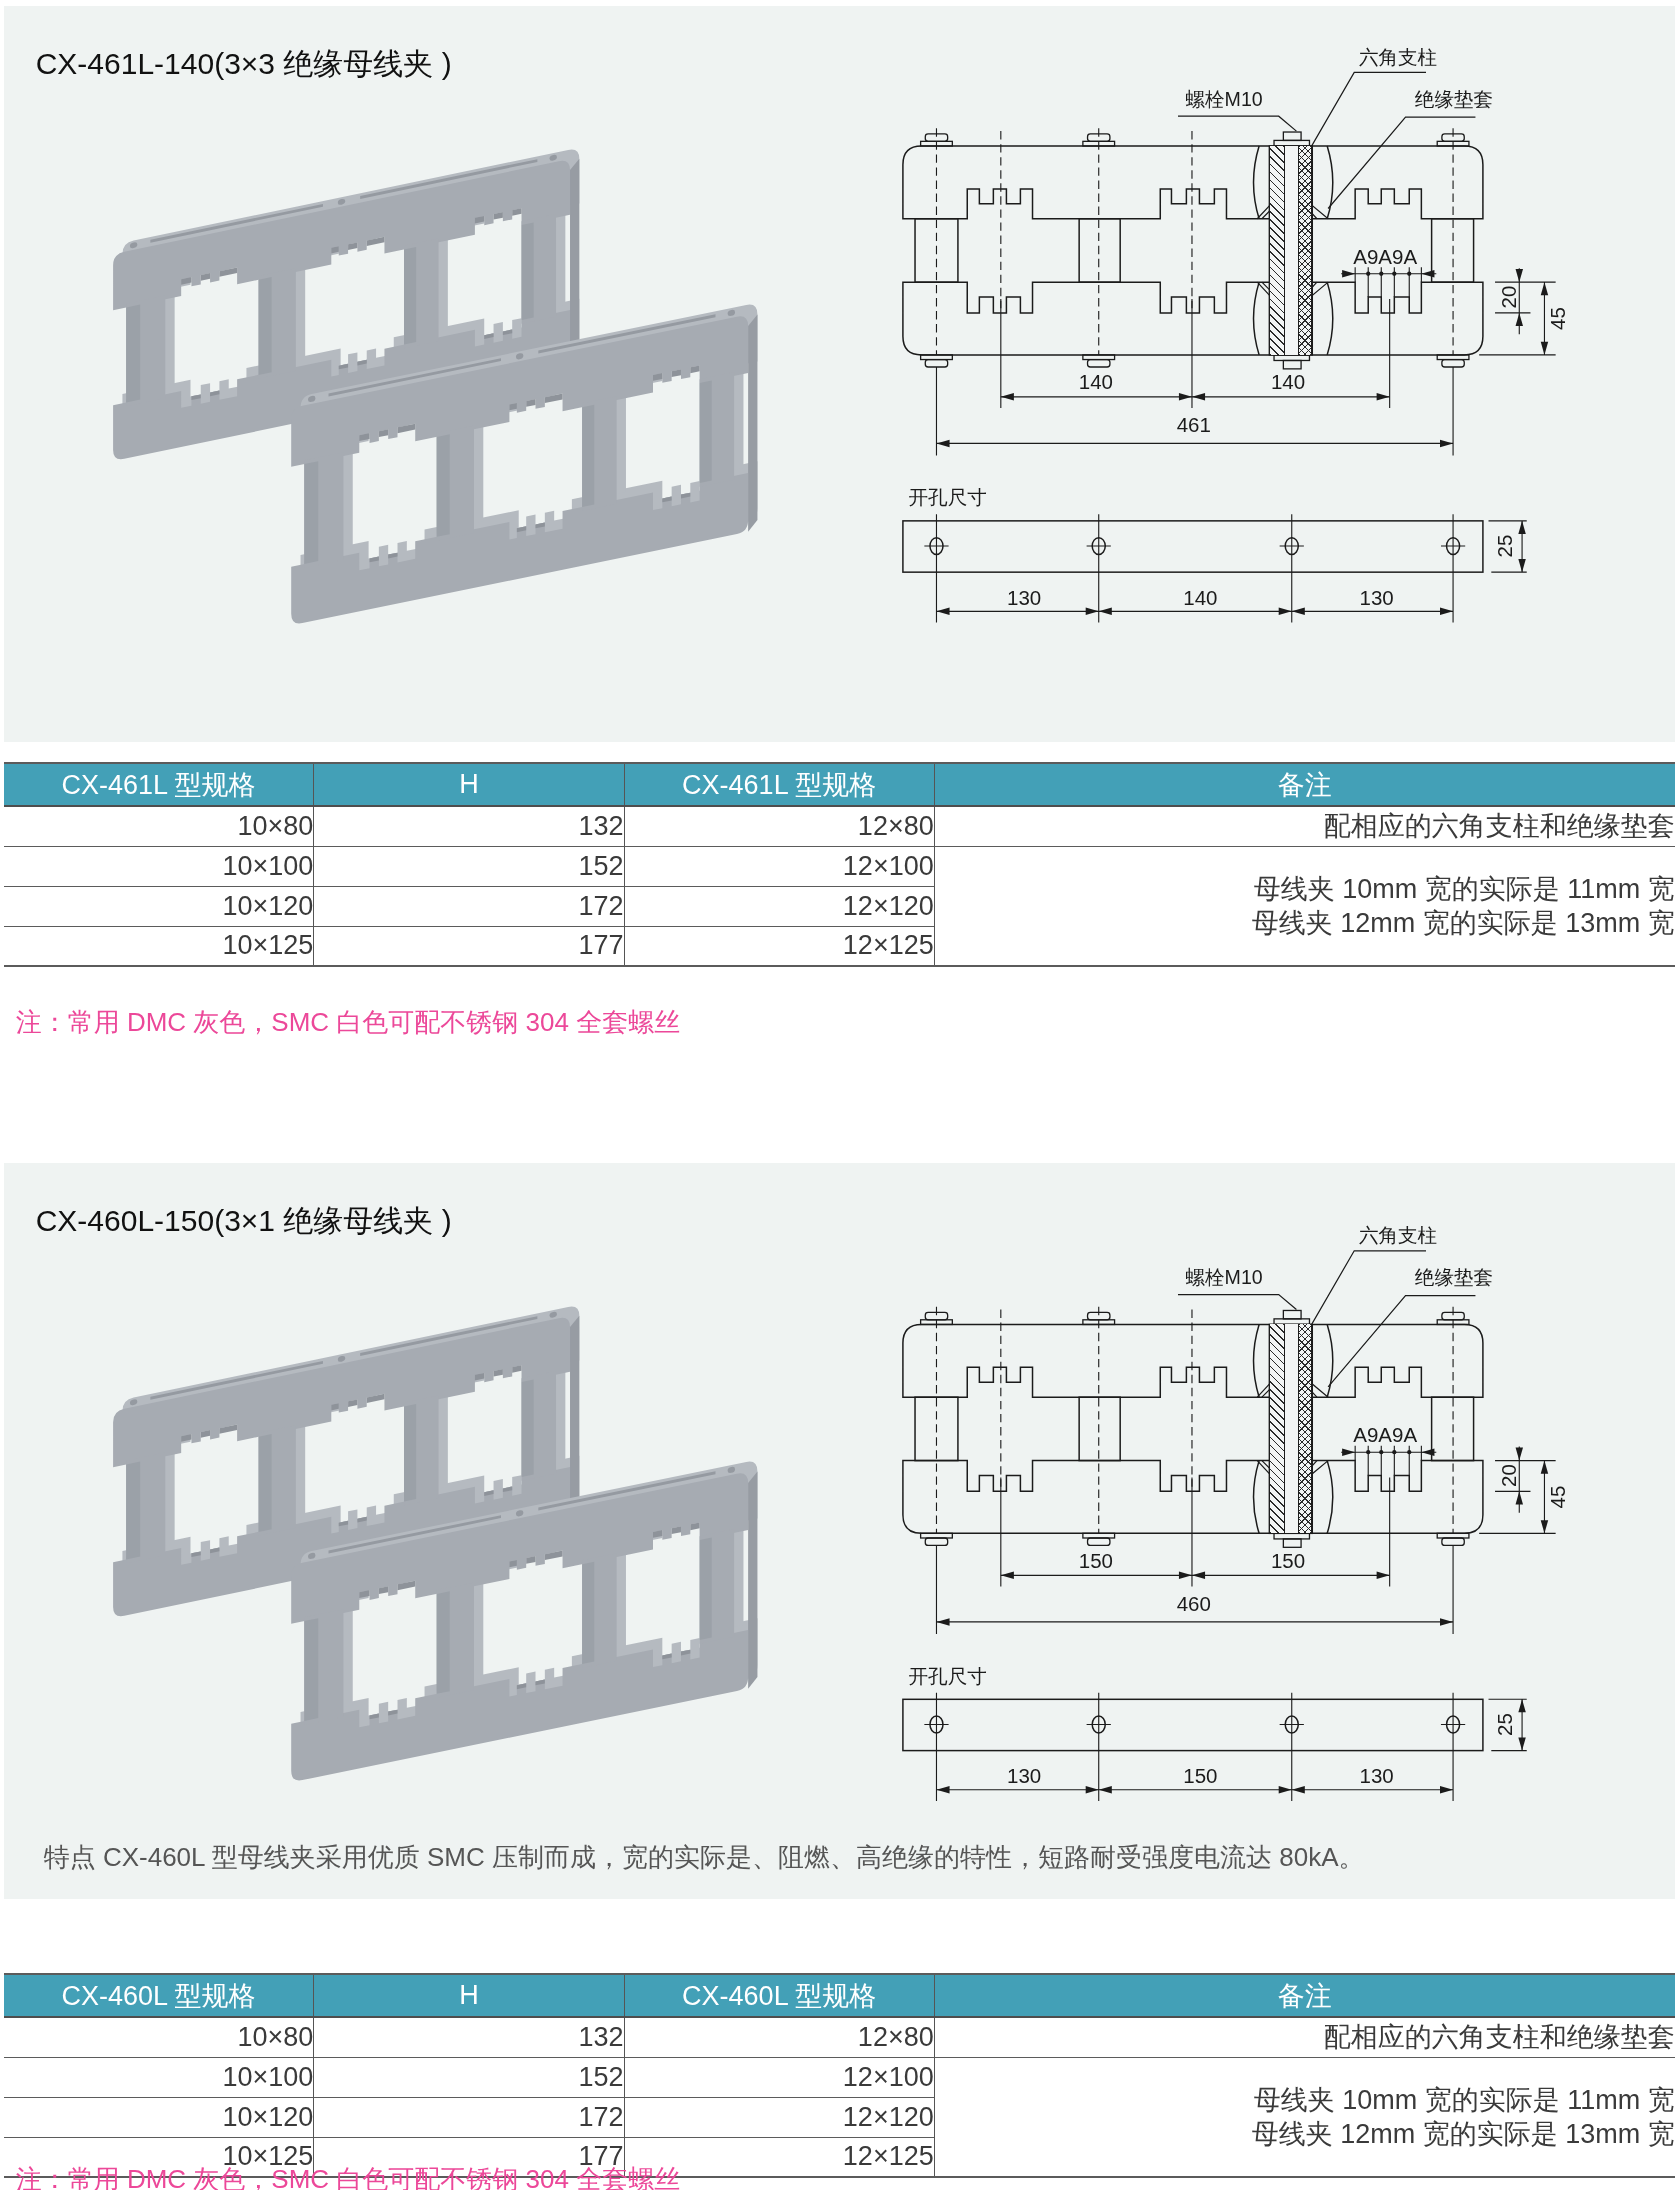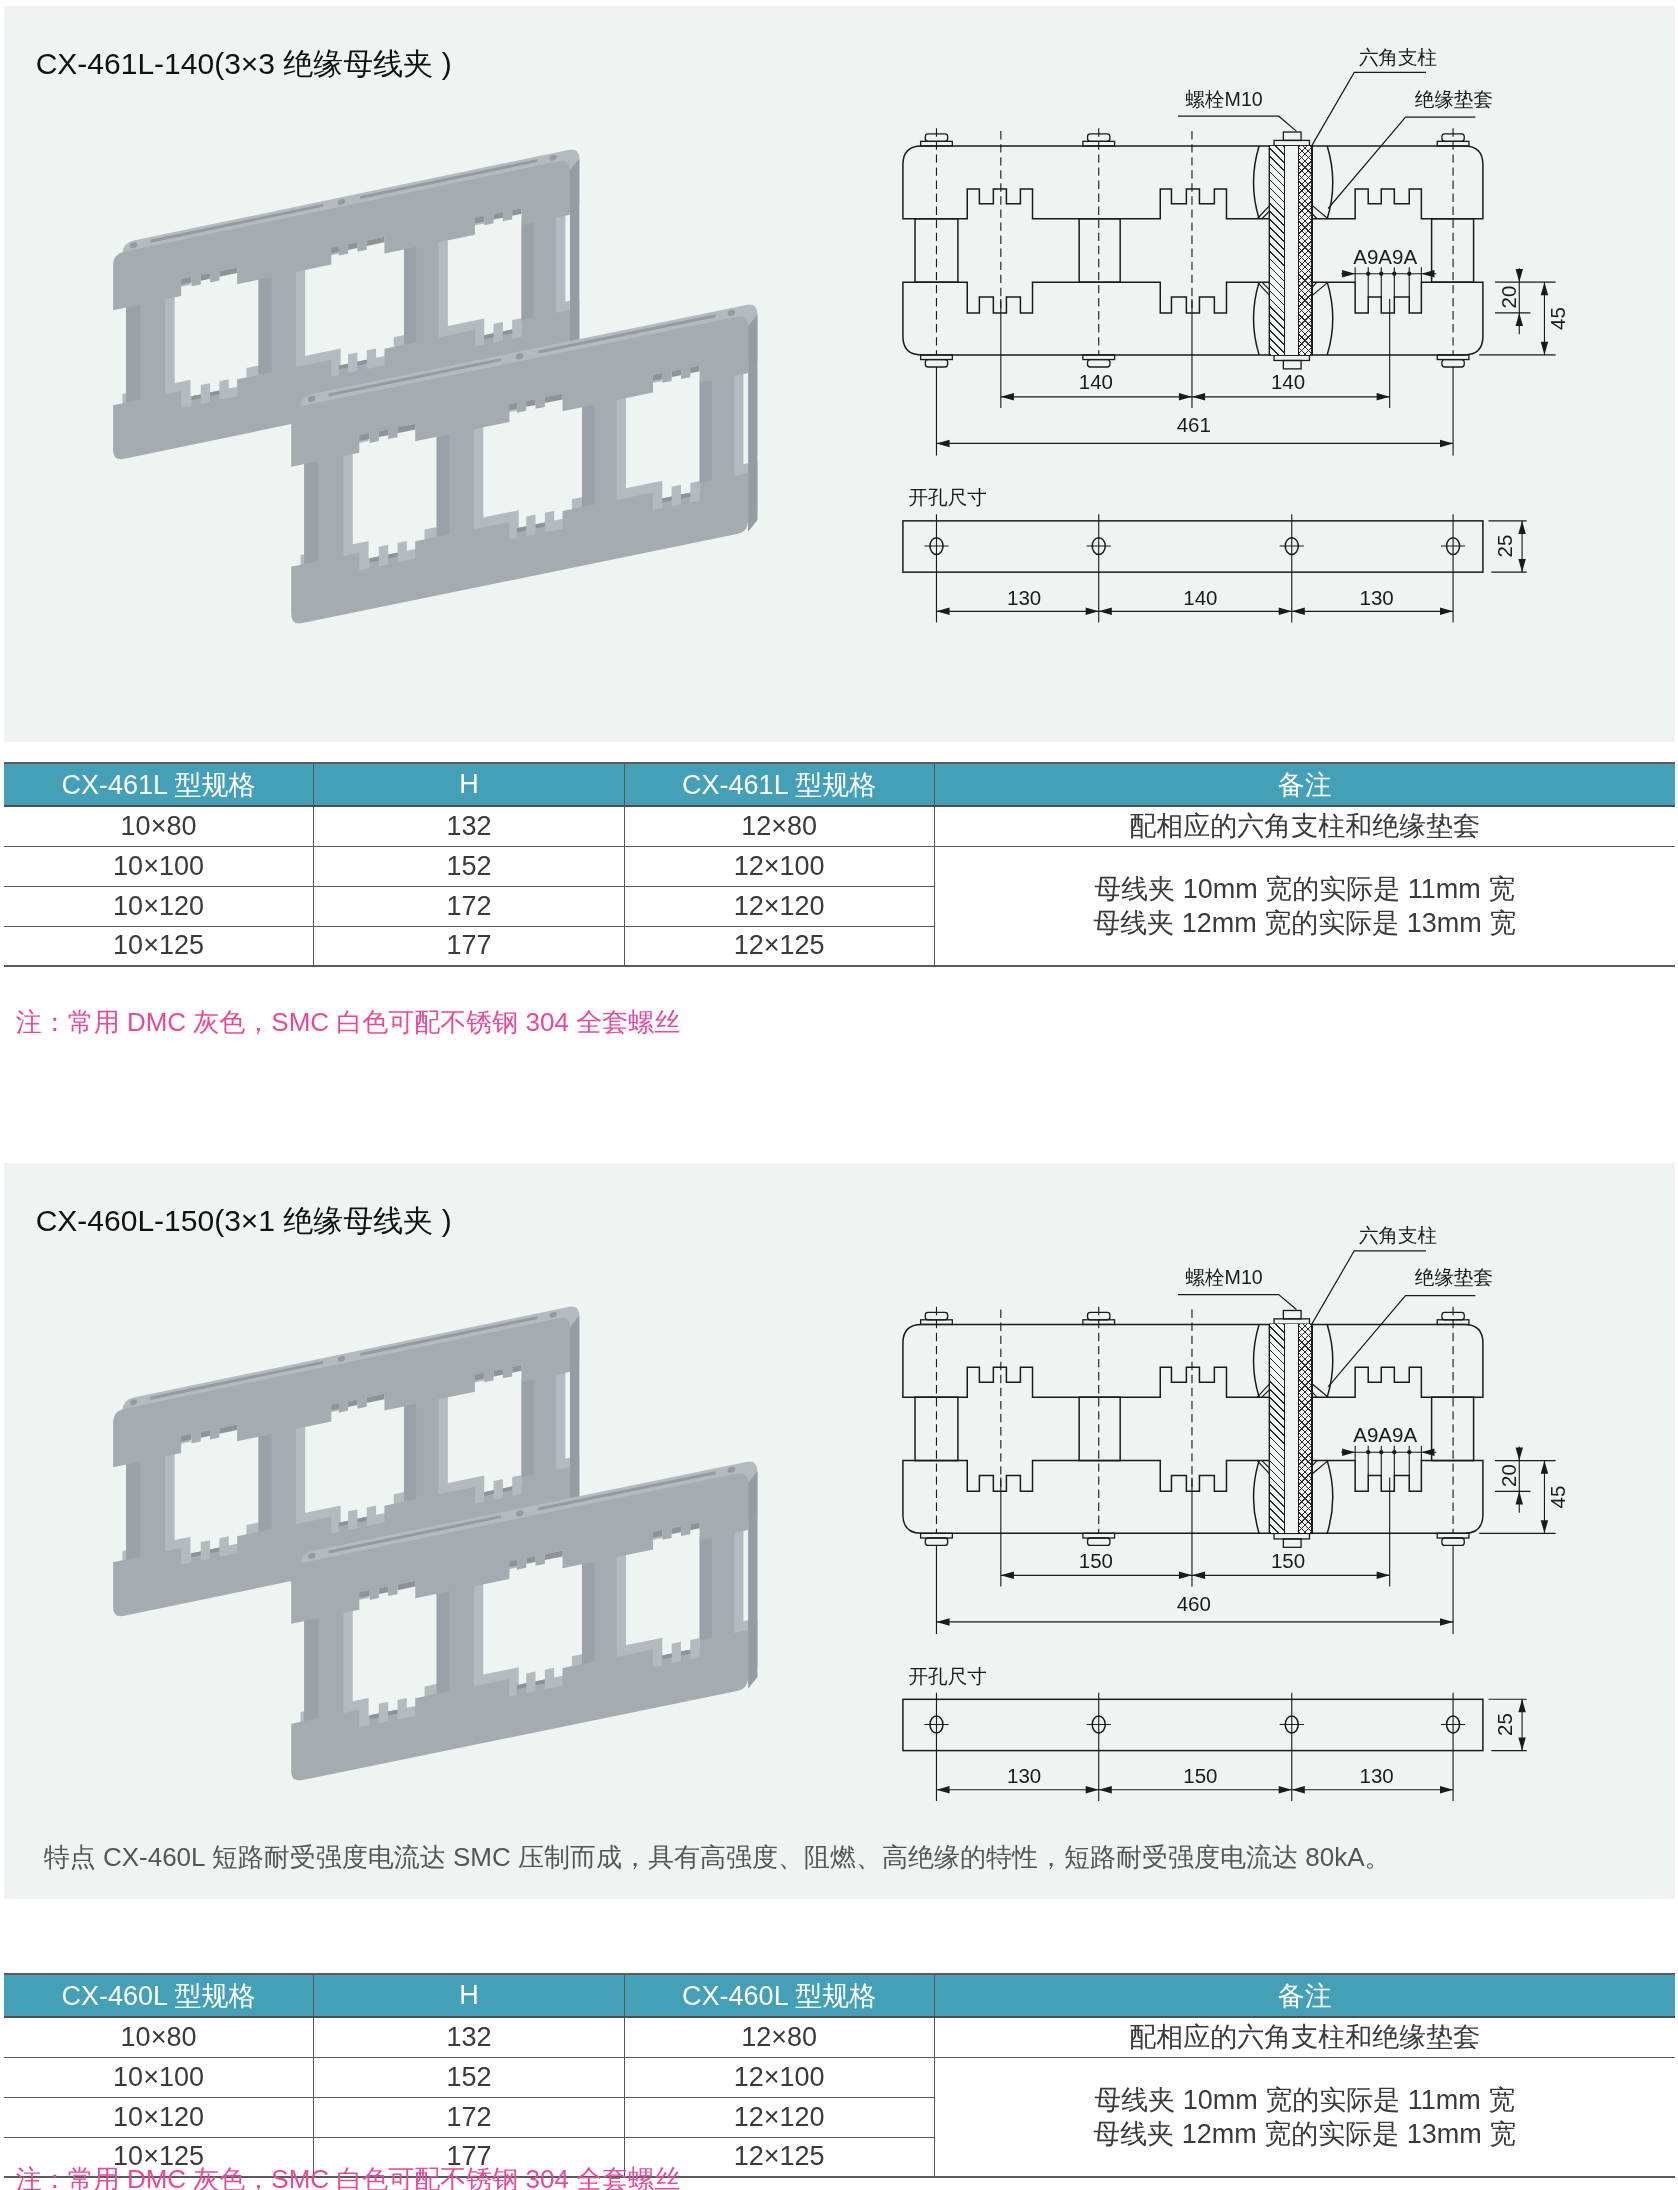--- a/index.html
+++ b/index.html
@@ -54,21 +54,21 @@
     font-size: 27px; color: #3a3a3a;
   }
   .t1 { top: 762px; }
   .t2 { top: 1973px; }
   .spec-table th {
     height: 43px; padding: 0; font-weight: normal; color: #ffffff; background: #43a0b7;
     border-top: 2.8px solid #5b5b5b; border-bottom: 2.8px solid #4e4e4e; border-left: 1.4px solid #555555;
     text-align: center; vertical-align: middle;
   }
   .spec-table td {
-    height: 40px; padding: 0; text-align: center; vertical-align: middle;
+    height: 40px; padding: 0; text-align: right; vertical-align: middle;
     border-bottom: 1.9px solid #5b5b5b; border-left: 1.4px solid #555555;
   }
   .spec-table th:first-child, .spec-table td:first-child { border-left: none; }
   .spec-table tr.last td, .spec-table td.remark-merged { border-bottom: 2.8px solid #5b5b5b; }
   .remark-merged { line-height: 34px; }
   .remark-merged span { display: block; }
 
   .note {
     position: absolute; left: 3.7px; margin: 12px;
     font-size: 26px; line-height: 26px; color: #ec4899; white-space: nowrap;
@@ -301,21 +301,21 @@
       <text class="dtext dnum mid" x="148" y="618">130</text>
       <text class="dtext dnum mid" x="337" y="618">150</text>
       <text class="dtext dnum mid" x="526" y="618">130</text>
       <text class="dtext dnum mid" x="663" y="563" transform="rotate(-90 663 555)">25</text>
     </g>
   </svg>
   <div class="col-piece hatch-l"></div>
   <div class="col-piece rod"></div>
   <div class="col-piece hatch-r"></div>
   <h2 class="title">CX-460L-150(3×1 绝缘母线夹 )</h2>
-  <p class="desc">特点 CX-460L 短路耐受强度电流达 SMC 压制而成，具有高强度、阻燃、高绝缘的特性，短路耐受强度电流达 80kA。</p>
+  <p class="desc">特点 CX-460L 型母线夹采用优质 SMC 压制而成，宽的实际是、阻燃、高绝缘的特性，短路耐受强度电流达 80kA。</p>
 </section>
 
 <table class="spec-table t2">
   <colgroup>
       <col style="width:310px">
       <col style="width:310px">
       <col style="width:310px">
       <col style="width:740px">
     </colgroup>
   <thead>

